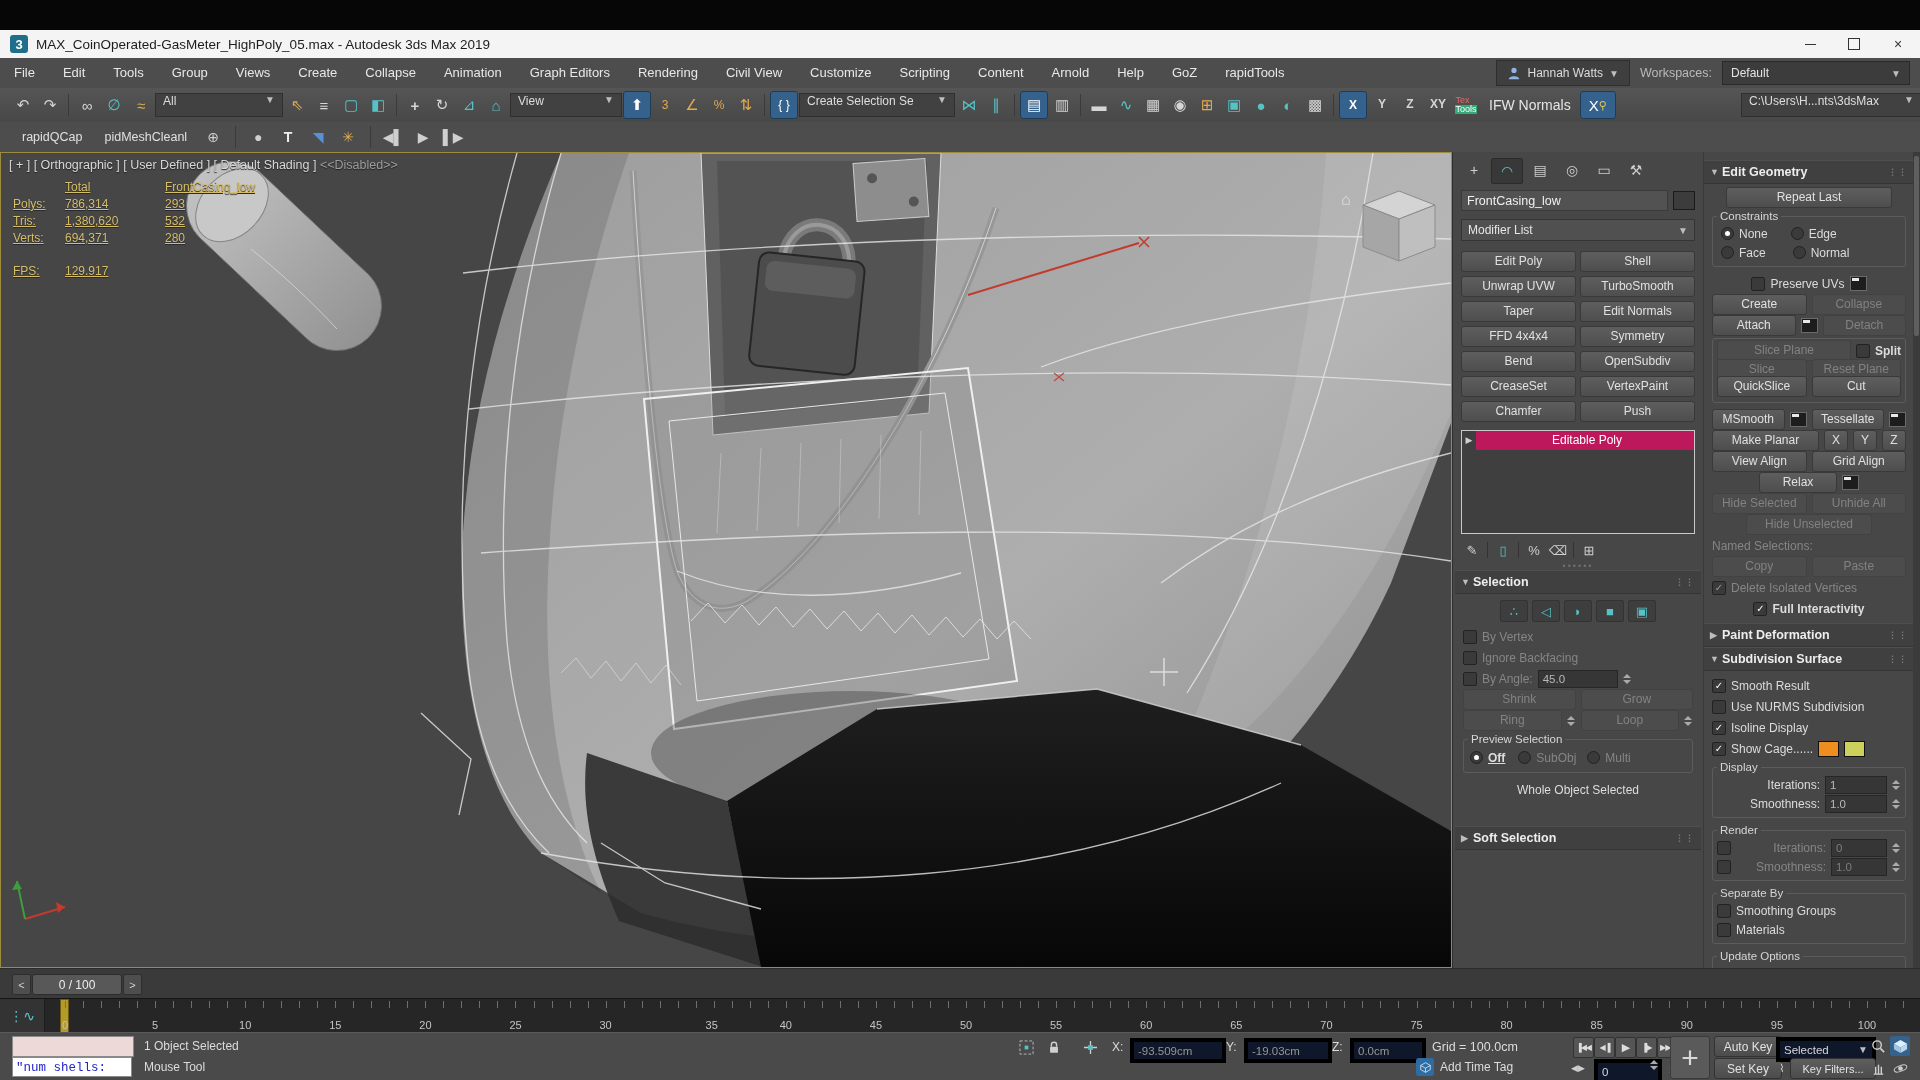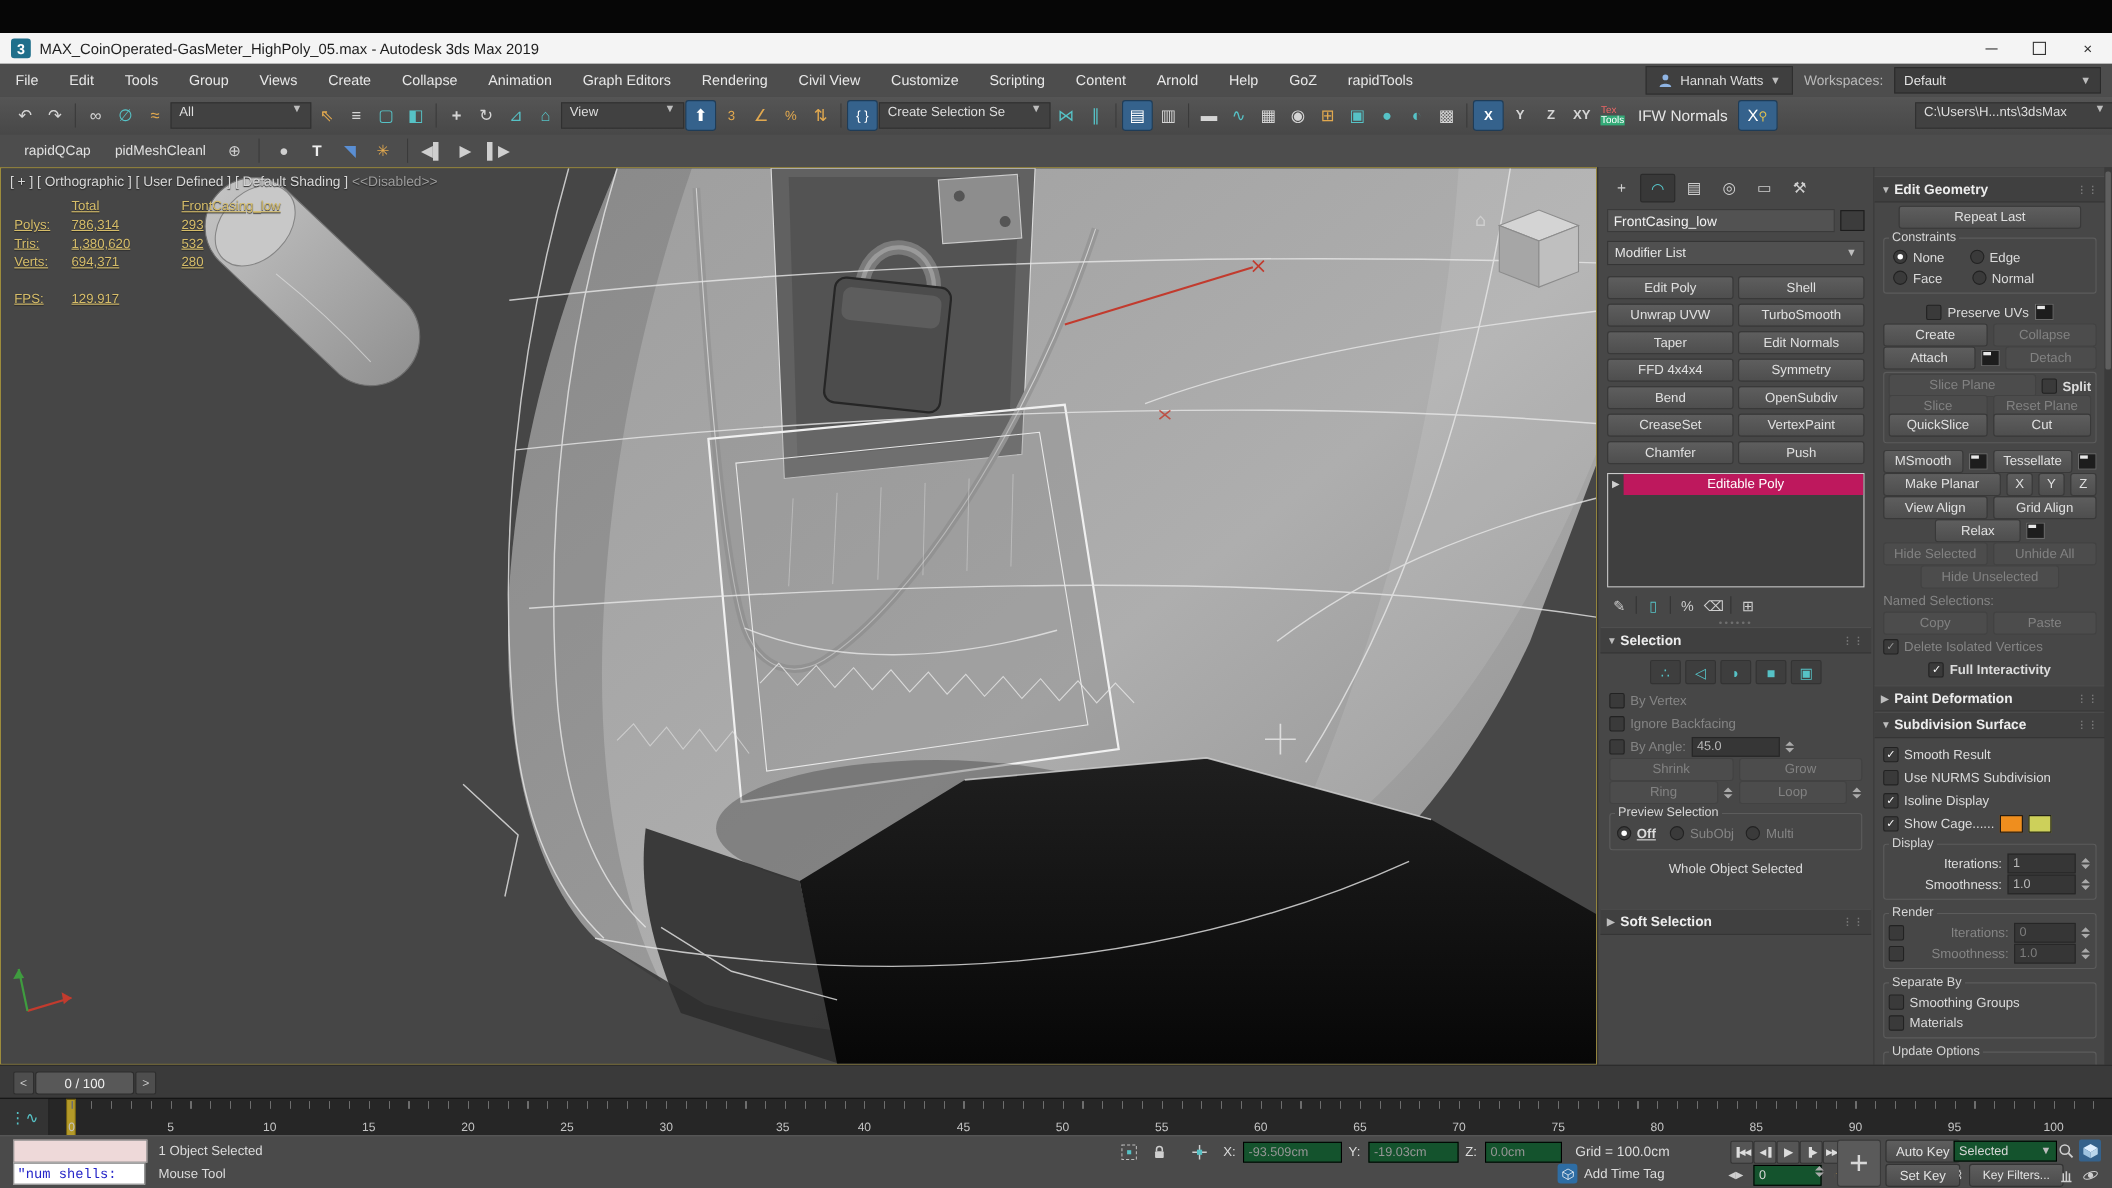--- a/index.html
+++ b/index.html
@@ -135,21 +135,21 @@
   .tick-label{position:absolute;bottom:2px;transform:translateX(-50%);color:#c4c4c4;font-size:11px;}
   .frame-marker{position:absolute;left:60px;top:0;width:9px;height:34px;background:#b49a28;border:1px solid #6d5c12;box-sizing:border-box;}
 
   
   .statusbar{left:0;top:1032px;width:1920px;height:48px;background:#4a4a4a;border-top:1px solid #5a5a5a;}
   .listener-pink{position:absolute;left:12px;top:3px;width:120px;height:19px;background:#eed9d9;border:1px solid #8a8a8a;}
   .listener-white{position:absolute;left:12px;top:24px;width:120px;height:20px;background:#fff;border:1px solid #8a8a8a;
                   color:#2424c8;font-family:"Liberation Mono",monospace;font-size:12.5px;line-height:20px;padding-left:3px;box-sizing:border-box;}
   .sb-text{position:absolute;color:#dcdcdc;font-size:12px;}
   .sb-icon{position:absolute;width:20px;height:20px;display:flex;align-items:center;justify-content:center;}
-  .sb-field{position:absolute;height:17px;background:#14532d;border:1px solid #000000;color:#969696;
+  .sb-field{position:absolute;height:17px;background:#0f172a;border:4px solid #000000;color:#969696;
             font-size:11.5px;display:flex;align-items:center;padding:0 4px;}
   .pb-btn{position:absolute;width:19px;height:19px;background:#555;border:1px solid #333;border-radius:2px;color:#ddd;
           font-size:8px;display:flex;align-items:center;justify-content:center;letter-spacing:-1px;}
   .sb-btn{position:absolute;height:19px;background:linear-gradient(#5e5e5e,#4c4c4c);border:1px solid #333;border-radius:3px;
           color:#e2e2e2;font-size:12px;display:flex;align-items:center;justify-content:center;padding:0 7px;}
   .bigplus{position:absolute;left:1670px;top:3px;width:38px;height:41px;background:#5a5a5a;border:1px solid #3a3a3a;
            border-radius:3px;color:#d8d8d8;font-size:30px;display:flex;align-items:center;justify-content:center;}
   .navicon{position:absolute;width:20px;height:20px;border-radius:2px;display:flex;align-items:center;justify-content:center;}
   .navicon.on{background:#35628c;}
   .timetag-icon{position:absolute;width:18px;height:18px;background:#2e6da4;border-radius:3px;display:flex;

